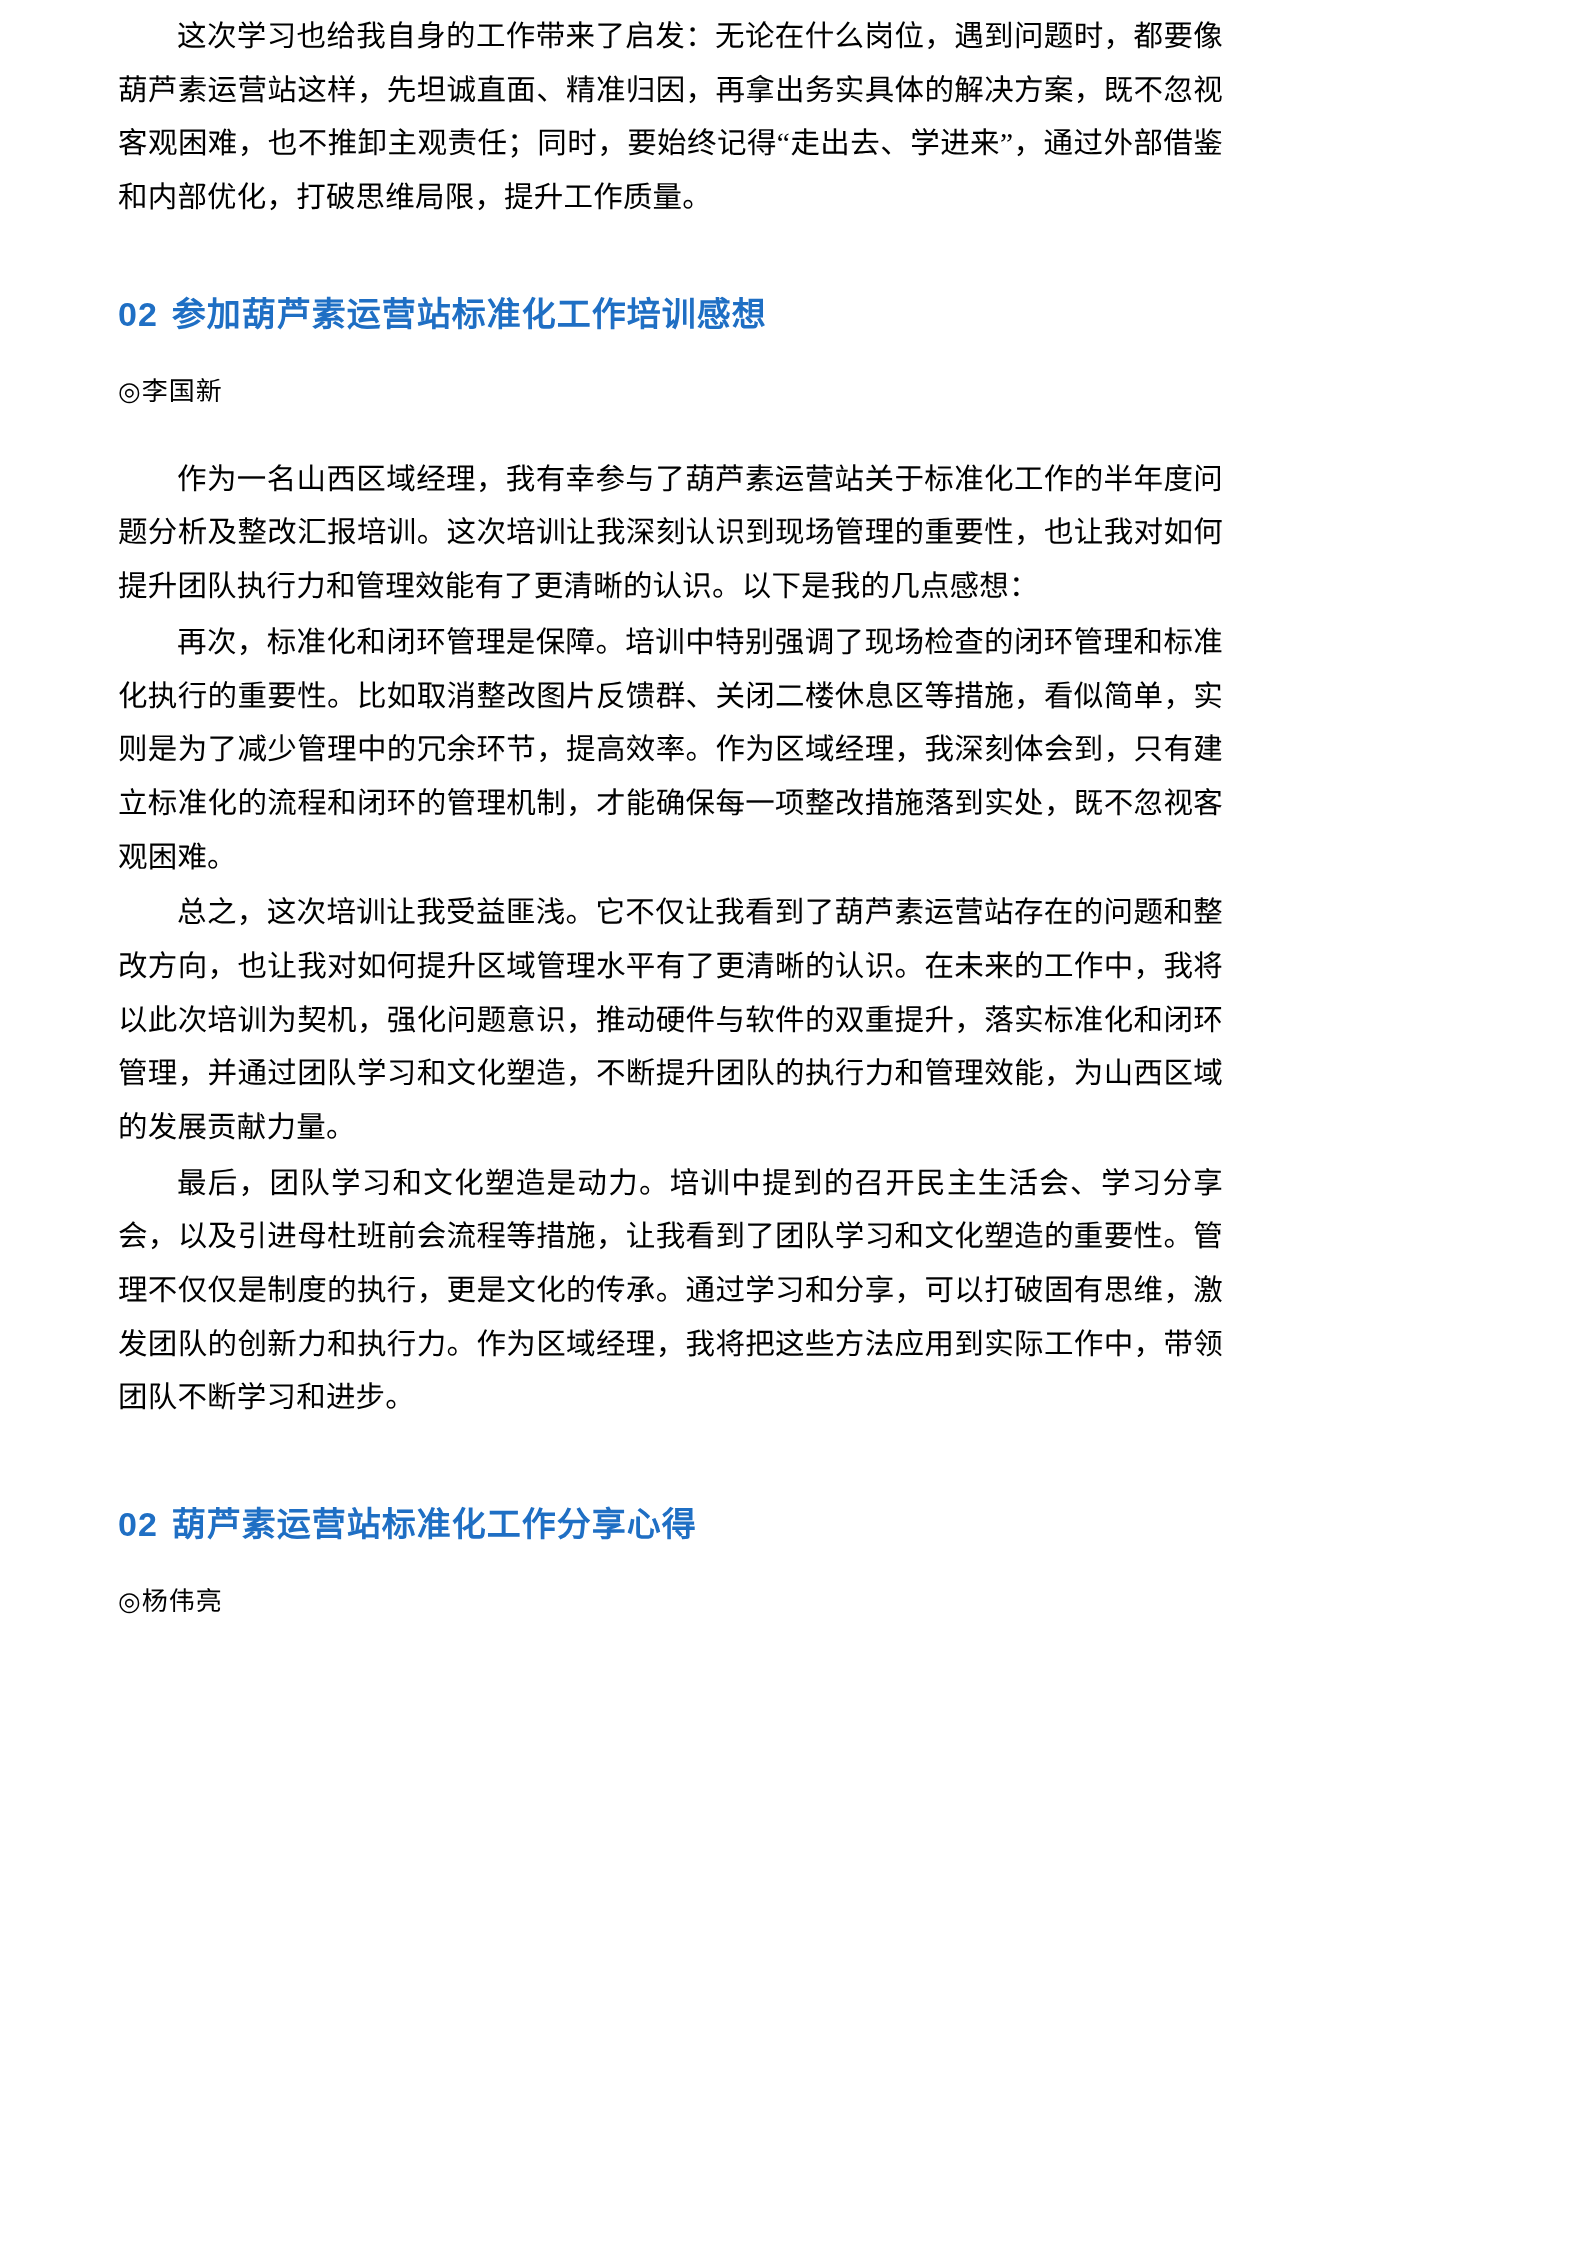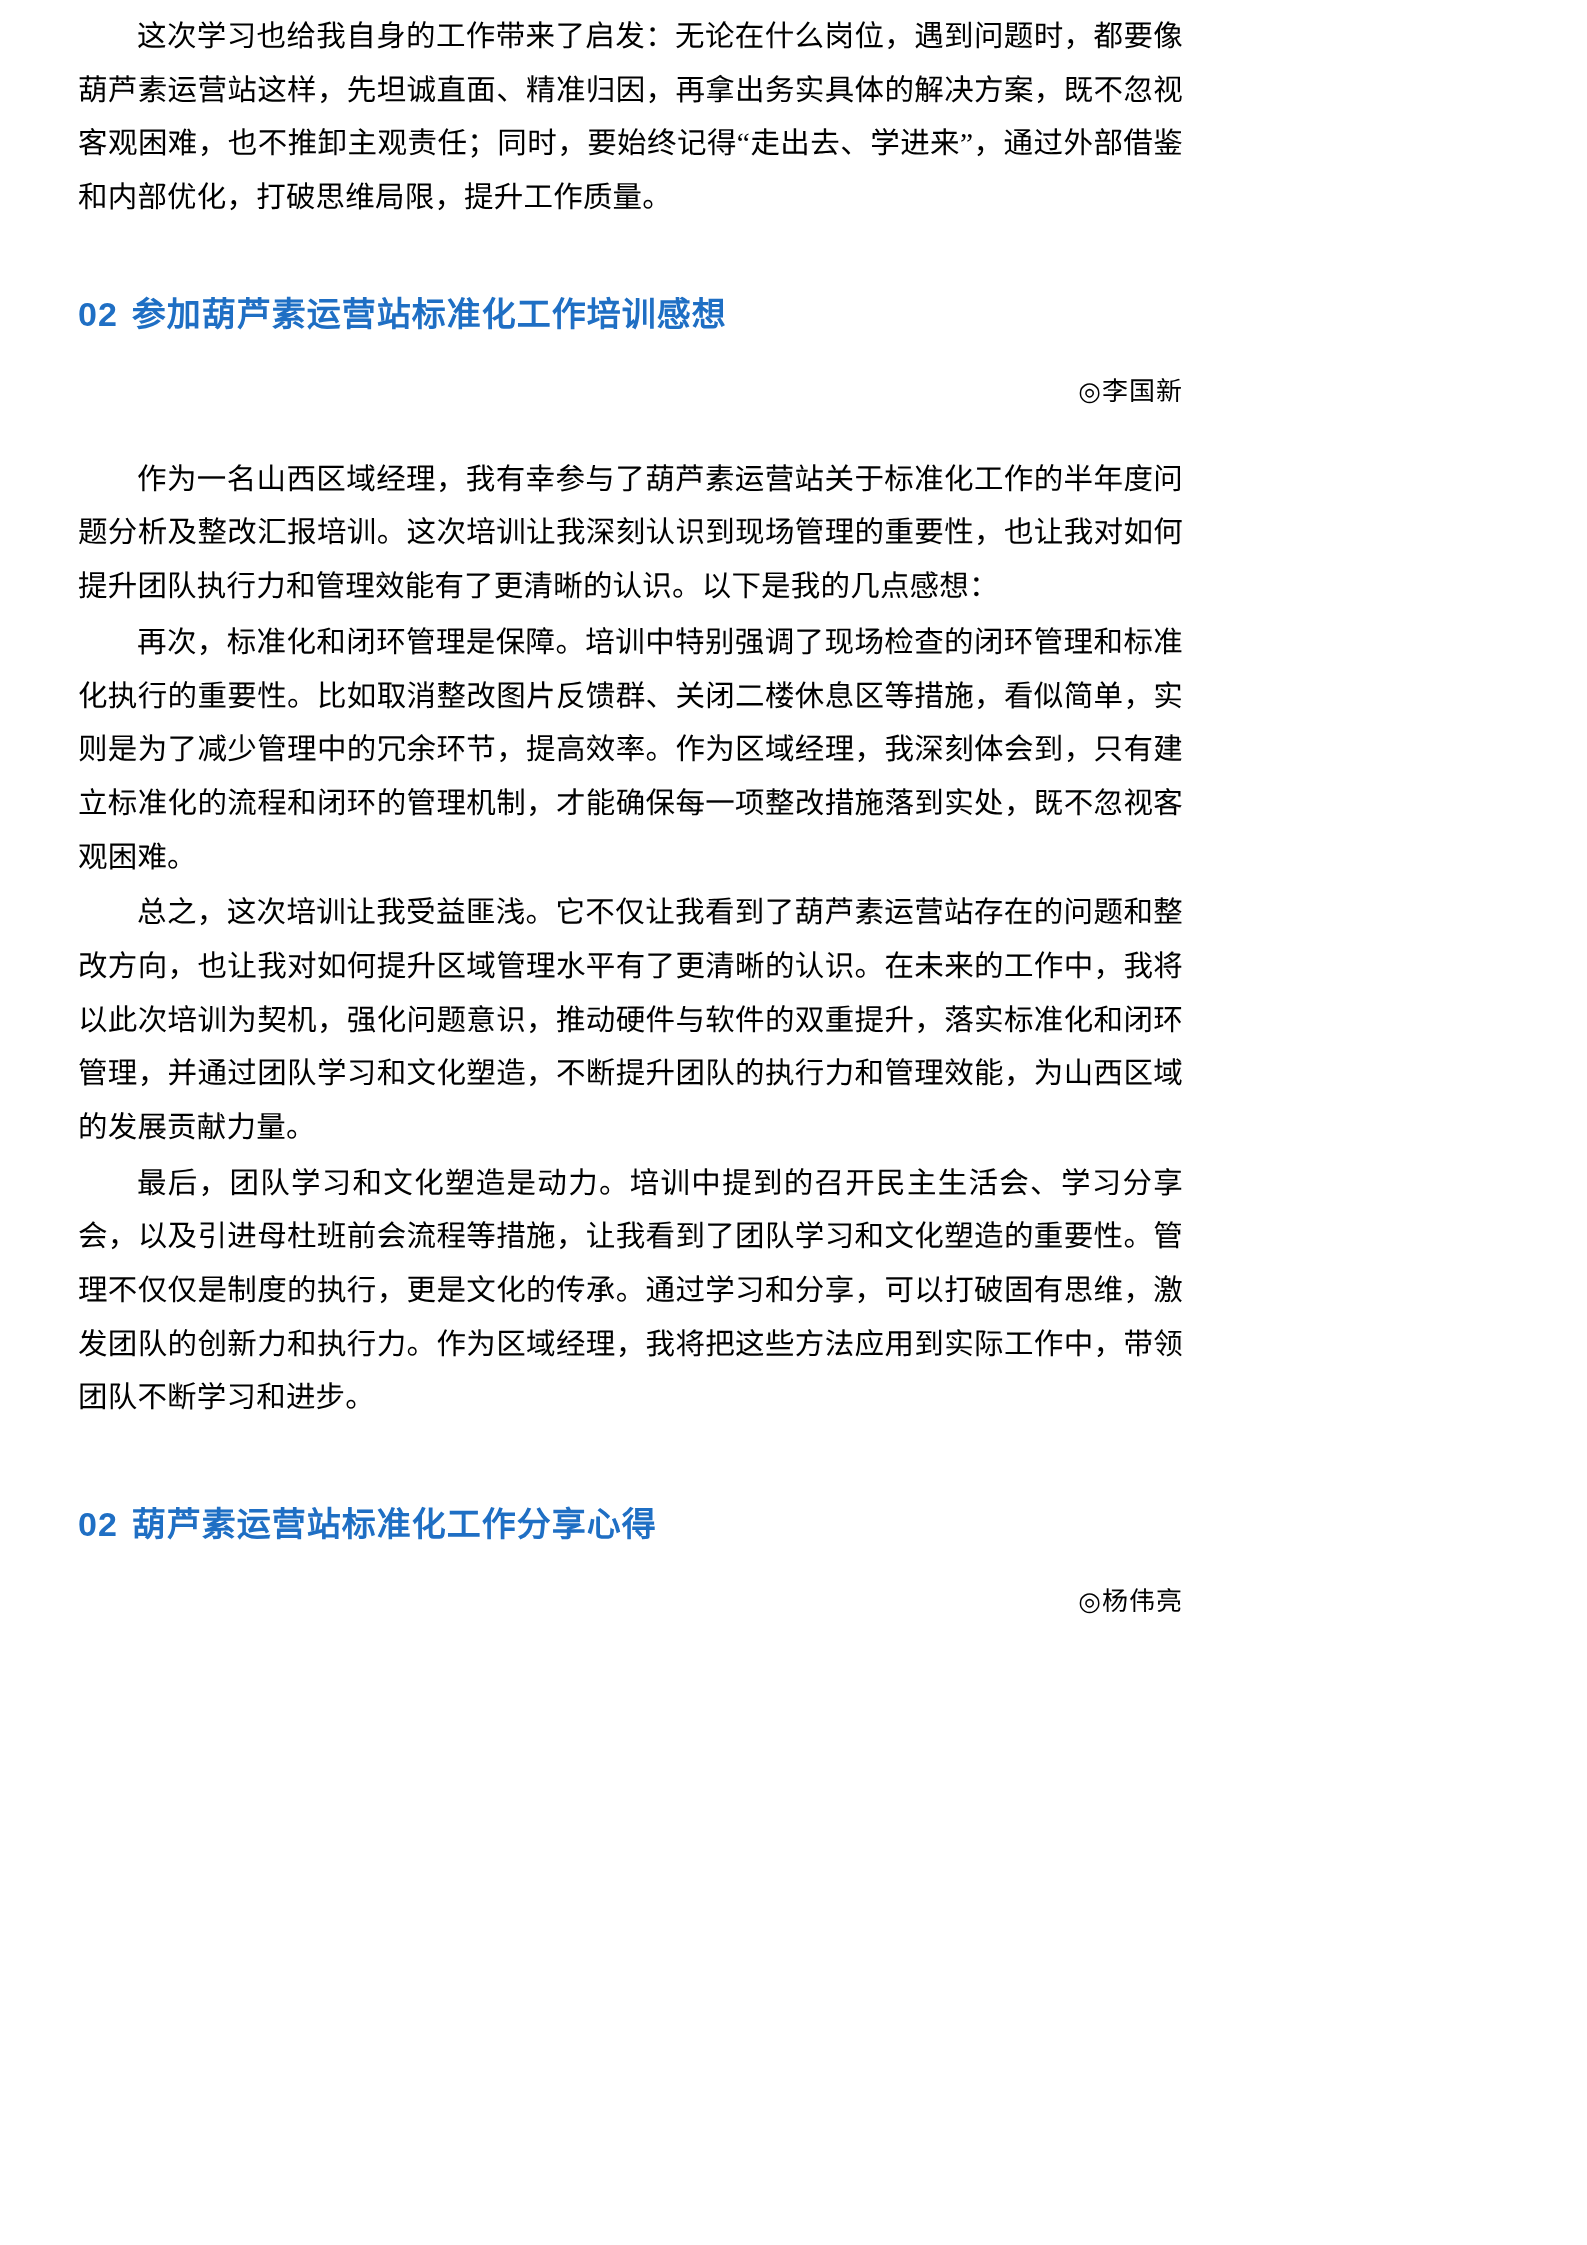--- a/index.html
+++ b/index.html
@@ -12,20 +12,21 @@
     min-height: 2245px;
     font-family: "Liberation Serif", "DejaVu Serif", serif;
     color: #000000;
   }
   .page {
     width: 1269px;
     min-height: 2245px;
     box-sizing: border-box;
     padding: 10px 86px 40px 78px;
     position: relative;
+    margin-left: 40px;
   }
   p.body-text {
     font-size: 29.5px;
     line-height: 1.82;
     text-align: justify;
     text-justify: inter-ideograph;
     margin: 0 0 2px 0;
     letter-spacing: 0.2px;
   }
   p.indent {
@@ -43,21 +44,21 @@
   .title-block-1 {
     margin-top: 62px;
   }
   .title-block-2 {
     margin-top: 72px;
   }
   .section-title .num {
     margin-right: 14px;
   }
   .author {
-    text-align: right;
+    text-align: left;
     font-size: 26px;
     margin-top: 34px;
     letter-spacing: 1px;
     font-family: "Liberation Serif", "DejaVu Serif", serif;
   }
   .gap-after-author {
     height: 46px;
   }
 </style>
 </head>

